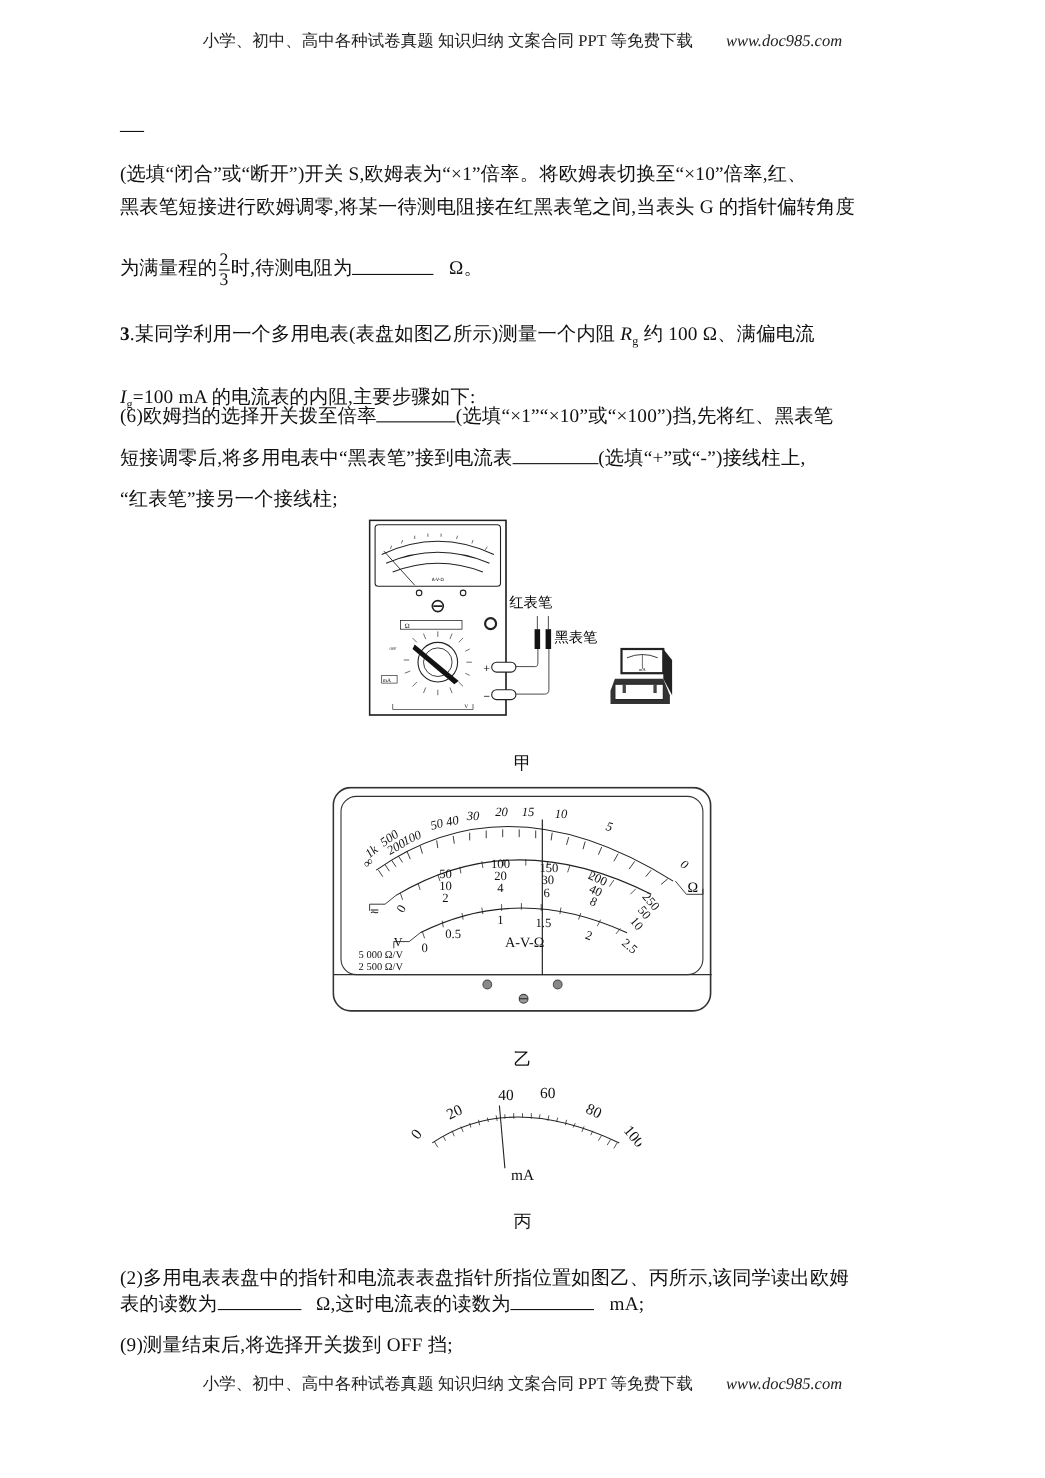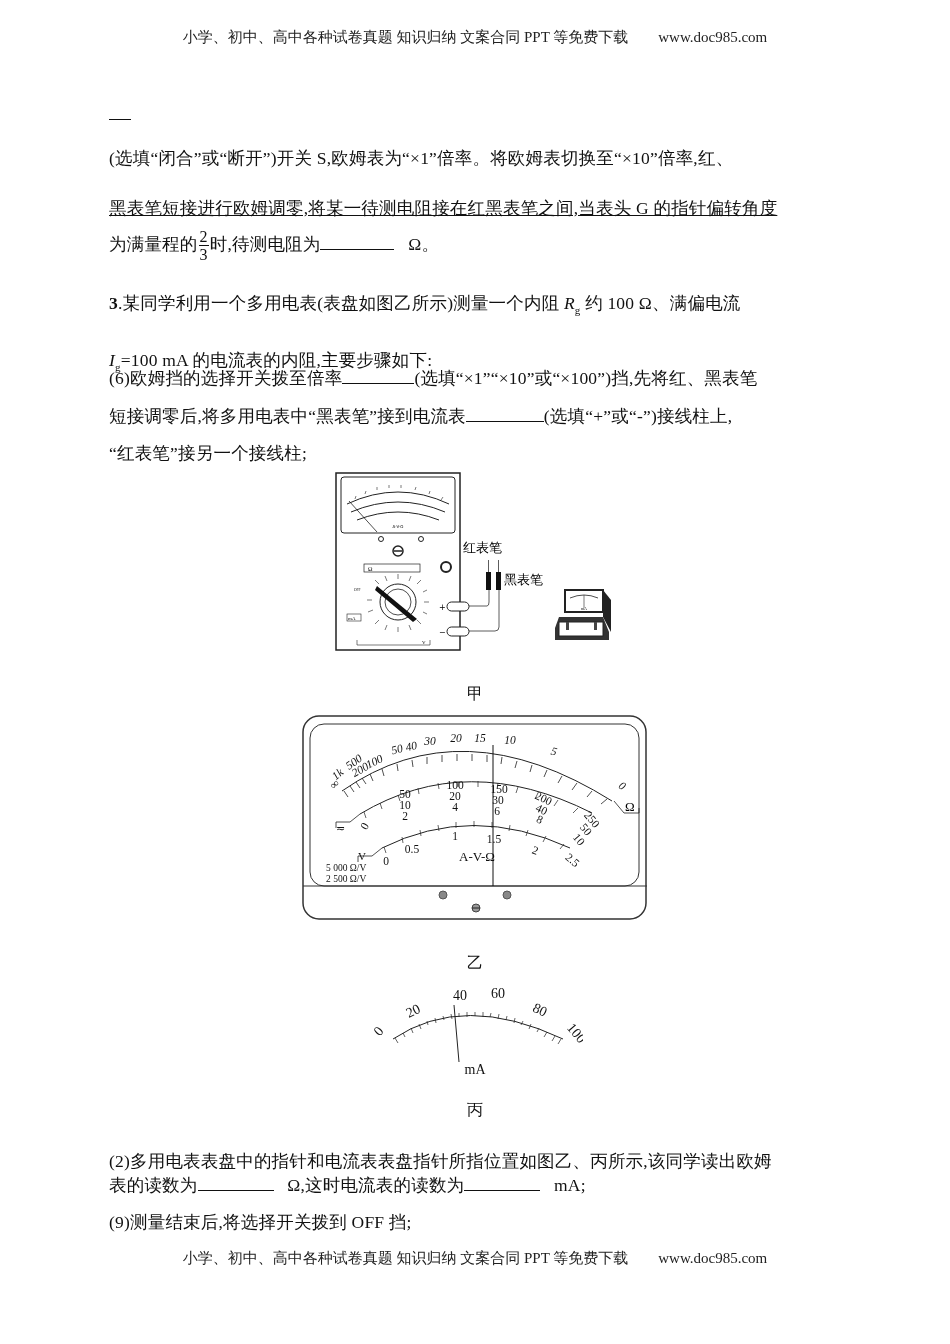--- a/index.html
+++ b/index.html
@@ -1,19 +1,19 @@
 <!DOCTYPE html>
 <html><head>
 <meta charset="utf-8">
 <style>
   html, body { margin:0; padding:0; background:#fff; }
   body { width:950px; height:1344px; position:relative; overflow:hidden;
          font-family: "Liberation Serif", "DejaVu Serif", serif; color:#111; }
   .hdr { position:absolute; left:0; width:950px; text-align:center; font-size:15px; color:#222; }
-  .hdr .site { margin-left:30px; }
+  .hdr .site { margin-left:30px;font-style:italic; }
   .line { position:absolute; left:109px; width:735px; font-size:17.5px; white-space:nowrap; letter-spacing:0.2px; }
   .blank { display:inline-block; border-bottom:1.3px solid #111; height:1px; vertical-align:baseline; }
   .frac { display:inline-block; vertical-align:middle; text-align:center; font-size:16px; line-height:17px; margin:0 1px; }
   .frac .num { display:block; border-bottom:1px solid #111; padding:0 1px; }
   .frac .den { display:block; }
   .caption { position:absolute; width:40px; text-align:center; font-size:16px; }
   i.var { font-style:italic; }
   sub { font-size:11px; }
   .fig { position:absolute; }
 </style>
@@ -21,21 +21,21 @@
 <body>
 
 <div class="hdr" style="top:28px;">
   <span>小学、初中、高中各种试卷真题  知识归纳  文案合同  PPT 等免费下载</span><span class="site">www.doc985.com</span>
 </div>
 
 <div class="line" style="top:104px;">
   <span class="blank" style="width:22px;"></span>
 </div>
 <div class="line" style="top:146px;font-family:Liberation Serif, serif;">(选填“闭合”或“断开”)开关 S,欧姆表为“×1”倍率。将欧姆表切换至“×10”倍率,红、</div>
-<div class="line" style="top:196px;text-decoration:underline;">黑表笔短接进行欧姆调零,将某一待测电阻接在红黑表笔之间,当表头 G 的指针偏转角度</div>
+<div class="line" style="top:176px;">黑表笔短接进行欧姆调零,将某一待测电阻接在红黑表笔之间,当表头 G 的指针偏转角度</div>
 <div class="line" style="top:228px;">
   <span>为满量程的</span><span class="frac"><span class="num">2</span><span class="den">3</span></span><span>时,待测电阻为</span><span class="blank" style="width:74px;"></span>&nbsp;&nbsp;&nbsp;<span>Ω。</span>
 </div>
 
 <div class="line" style="top:291px;">
   <b>3</b><span>.某同学利用一个多用电表(表盘如图乙所示)测量一个内阻 </span><i class="var">R</i><sub>g</sub><span> 约 100 Ω、满偏电流</span>
 </div>
 <div class="line" style="top:348px;">
   <i class="var">I</i><sub>g</sub><span>=100 mA 的电流表的内阻,主要步骤如下:</span>
 </div>

